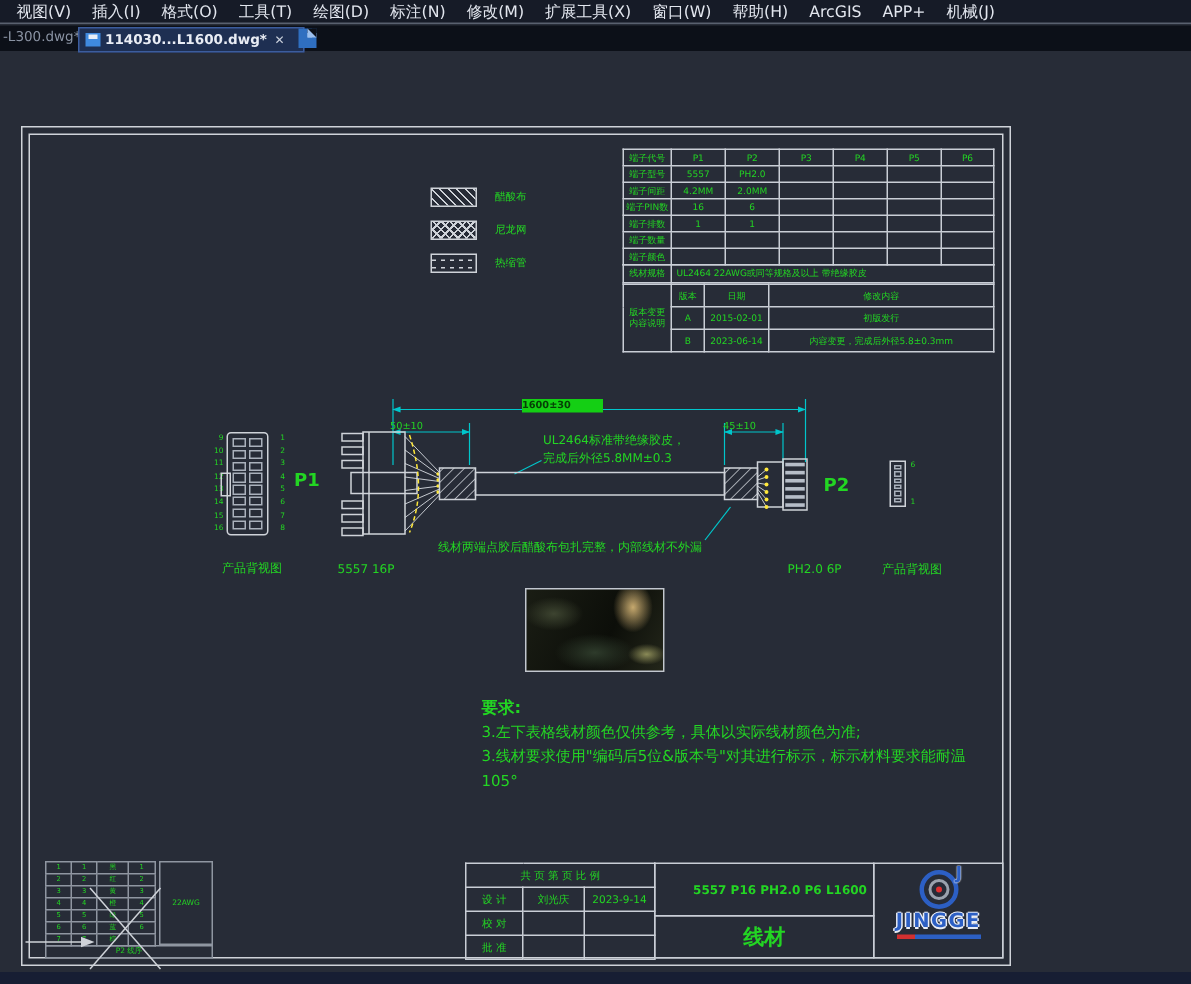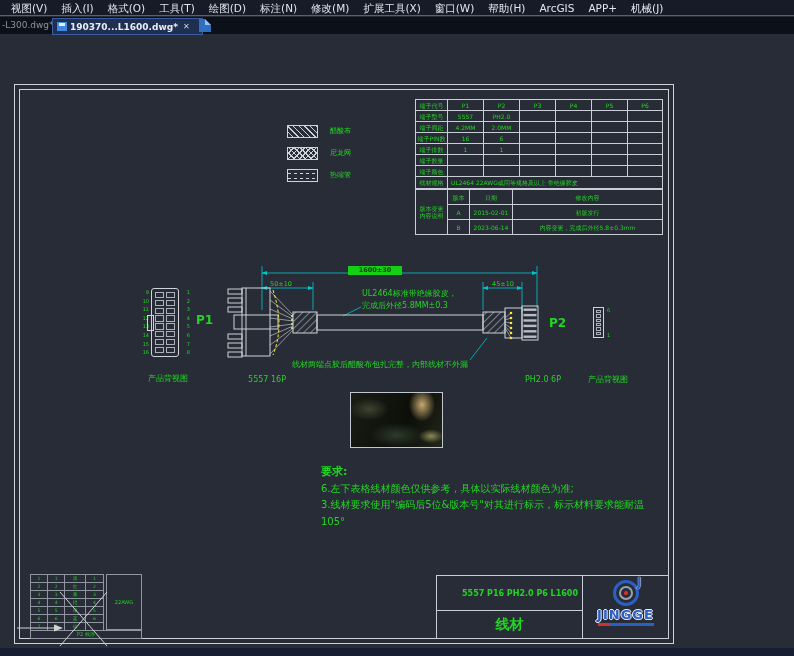--- a/index.html
+++ b/index.html
@@ -40,21 +40,21 @@
   .lg-label{font-size:7px;line-height:13px;}
   
   .pincol span{display:block;font-size:5px;line-height:8.6px;color:#23d523;text-align:right;}
   .p1outer{border:1.5px solid #cfd3d9;border-radius:3px;box-sizing:border-box;}
   .p1grid{position:absolute;left:3px;top:3px;right:3px;bottom:3px;display:grid;
     grid-template-columns:1fr 1fr;grid-template-rows:repeat(8,1fr);gap:1.5px;}
   .p1grid i{border:1px solid #aab1bc;display:block;}
   .p2grid{position:absolute;left:2px;top:2px;right:2px;bottom:2px;display:grid;
     grid-template-rows:repeat(6,1fr);gap:1px;}
   .p2grid i{border:1px solid #aab1bc;display:block;}
-  .dimtxt{font-size:6.5px;line-height:9px;text-align:center;color:#23d523;}
+  .dimtxt{font-size:6.5px;line-height:9px;color:#23d523;}
   .dimhl{background:#14cf14;color:#063f06;font-weight:bold;}
   .callout{font-size:8px;line-height:12px;color:#23d523;white-space:nowrap;}
   .caption{font-size:8px;line-height:10px;color:#23d523;text-align:center;white-space:nowrap;}
   .biglabel{font-size:12px;color:#23d523;font-weight:bold;}
   
   .photo{border:1px solid #c2c7cf;box-sizing:border-box;background-color:#11130d;
     background-image:
       radial-gradient(ellipse 28px 16px at 20% 30%,#3d4430 0%,transparent 70%),
       radial-gradient(ellipse 22px 28px at 78% 22%,#c6a96e 0%,transparent 60%),
       radial-gradient(ellipse 38px 18px at 50% 78%,#2e3b2b 0%,transparent 70%),
@@ -96,21 +96,21 @@
       <span class="mi">帮助(H)</span>
       <span class="mi">ArcGIS</span>
       <span class="mi">APP+</span>
       <span class="mi">机械(J)</span>
     </div>
 
   <div class="abs tabbar">
     <div class="abs tab-inactive">-L300.dwg*</div>
     <div class="abs tab-active">
       <span class="printer-ico"></span>
-      <span class="lbl">190370...L1600.dwg*</span>
+      <span class="lbl">114030...L1600.dwg*</span>
       <span class="tab-close">✕</span>
     </div>
     <div class="newtab"></div>
   </div>
 
   <div class="abs" style="left:0;top:34px;width:794px;height:614px;">
 
     <div class="abs frame" style="left:14px;top:50px;width:660px;height:560px;"></div>
     <div class="abs frame" style="left:19px;top:55px;width:650px;height:550px;"></div>
 
@@ -399,30 +399,30 @@
             <i></i>
             <i></i>
             <i></i>
           </div>
       </div>
       <span class="abs grn" style="left:14px;top:0;font-size:5px;">6</span>
       <span class="abs grn" style="left:14px;top:25px;font-size:5px;">1</span>
     </div>
 
     <div class="abs caption" style="left:138px;top:340px;width:60px;">产品背视图</div>
-    <div class="abs caption" style="left:244px;top:341px;width:46px;">5557 16P</div>
+    <div class="abs caption" style="left:221px;top:341px;width:46px;">5557 16P</div>
     <div class="abs caption" style="left:520px;top:341px;width:46px;">PH2.0 6P</div>
     <div class="abs caption" style="left:578px;top:341px;width:60px;">产品背视图</div>
 
     <div class="abs photo" style="left:350px;top:358px;width:93px;height:56px;"></div>
 
     <div class="abs notes" style="left:305px;top:430px;width:340px;margin-left:16px;">
       <div class="t">要求:</div>
       <div>
-          <div>6.左下表格线材颜色仅供参考，具体以实际线材颜色为准;</div>
+          <div>3.左下表格线材颜色仅供参考，具体以实际线材颜色为准;</div>
           <div>3.线材要求使用"编码后5位&amp;版本号"对其进行标示，标示材料要求能耐温</div>
           <div>105°</div>
         </div>
     </div>
 
     <table class="abs wt" style="left:30px;top:540px;width:112px;border-collapse:collapse;table-layout:fixed;">
       <colgroup>
           <col style="width:16px">
           <col style="width:16px">
           <col style="width:20px">
@@ -482,20 +482,47 @@
     <svg class="abs" style="left:15px;top:556px;width:140px;height:58px;" viewBox="0 0 140 58">
       <g stroke="#cfd3d9" stroke-width="1" fill="none">
         <line x1="45" y1="2" x2="92" y2="56"></line>
         <line x1="92" y1="2" x2="45" y2="56"></line>
         <line x1="2" y1="38" x2="44" y2="38"></line>
       </g>
       <polygon points="48,38 39,34.5 39,41.5" fill="#cfd3d9"></polygon>
     </svg>
 
     <div class="abs" style="left:310px;top:541px;width:359px;height:64px;">
+      <table class="tb" style="position:absolute;left:0;top:0;width:126px;height:64px;border-collapse:collapse;table-layout:fixed;font-size:7px;">
+        <colgroup>
+            <col style="width:38px">
+            <col style="width:41px">
+            <col style="width:47px">
+          </colgroup>
+        <tbody>
+            <tr style="height:16px;">
+              <td colspan="3">共  页 第  页 比 例</td>
+            </tr>
+        <tr style="height:16px;">
+          <td>设 计</td>
+          <td>刘光庆</td>
+          <td>2023-9-14</td>
+        </tr>
+        <tr style="height:16px;">
+          <td>校 对</td>
+              <td></td>
+              <td></td>
+        </tr>
+        <tr style="height:16px;">
+          <td>批 准</td>
+              <td></td>
+              <td></td>
+        </tr>
+      </tbody>
+        </table>
       <div class="abs" style="left:126px;top:0;width:147px;height:36px;border:1px solid #c9ced6;box-sizing:border-box;display:flex;align-items:center;justify-content:center;">
         <span class="grn" style="font-size:8px;font-weight:bold;margin-left:21px;">5557 P16 PH2.0 P6 L1600</span>
       </div>
       <div class="abs" style="left:126px;top:35px;width:147px;height:29px;border:1px solid #c9ced6;box-sizing:border-box;display:flex;align-items:center;justify-content:center;">
         <span class="grn" style="font-size:14px;font-weight:bold;">线材</span>
       </div>
       <div class="abs" style="left:272px;top:0;width:87px;height:64px;border:1px solid #c9ced6;box-sizing:border-box;padding-top:2px;">
         <div class="logo-ring">
           <div class="r1"></div>
             <div class="r2"></div>

